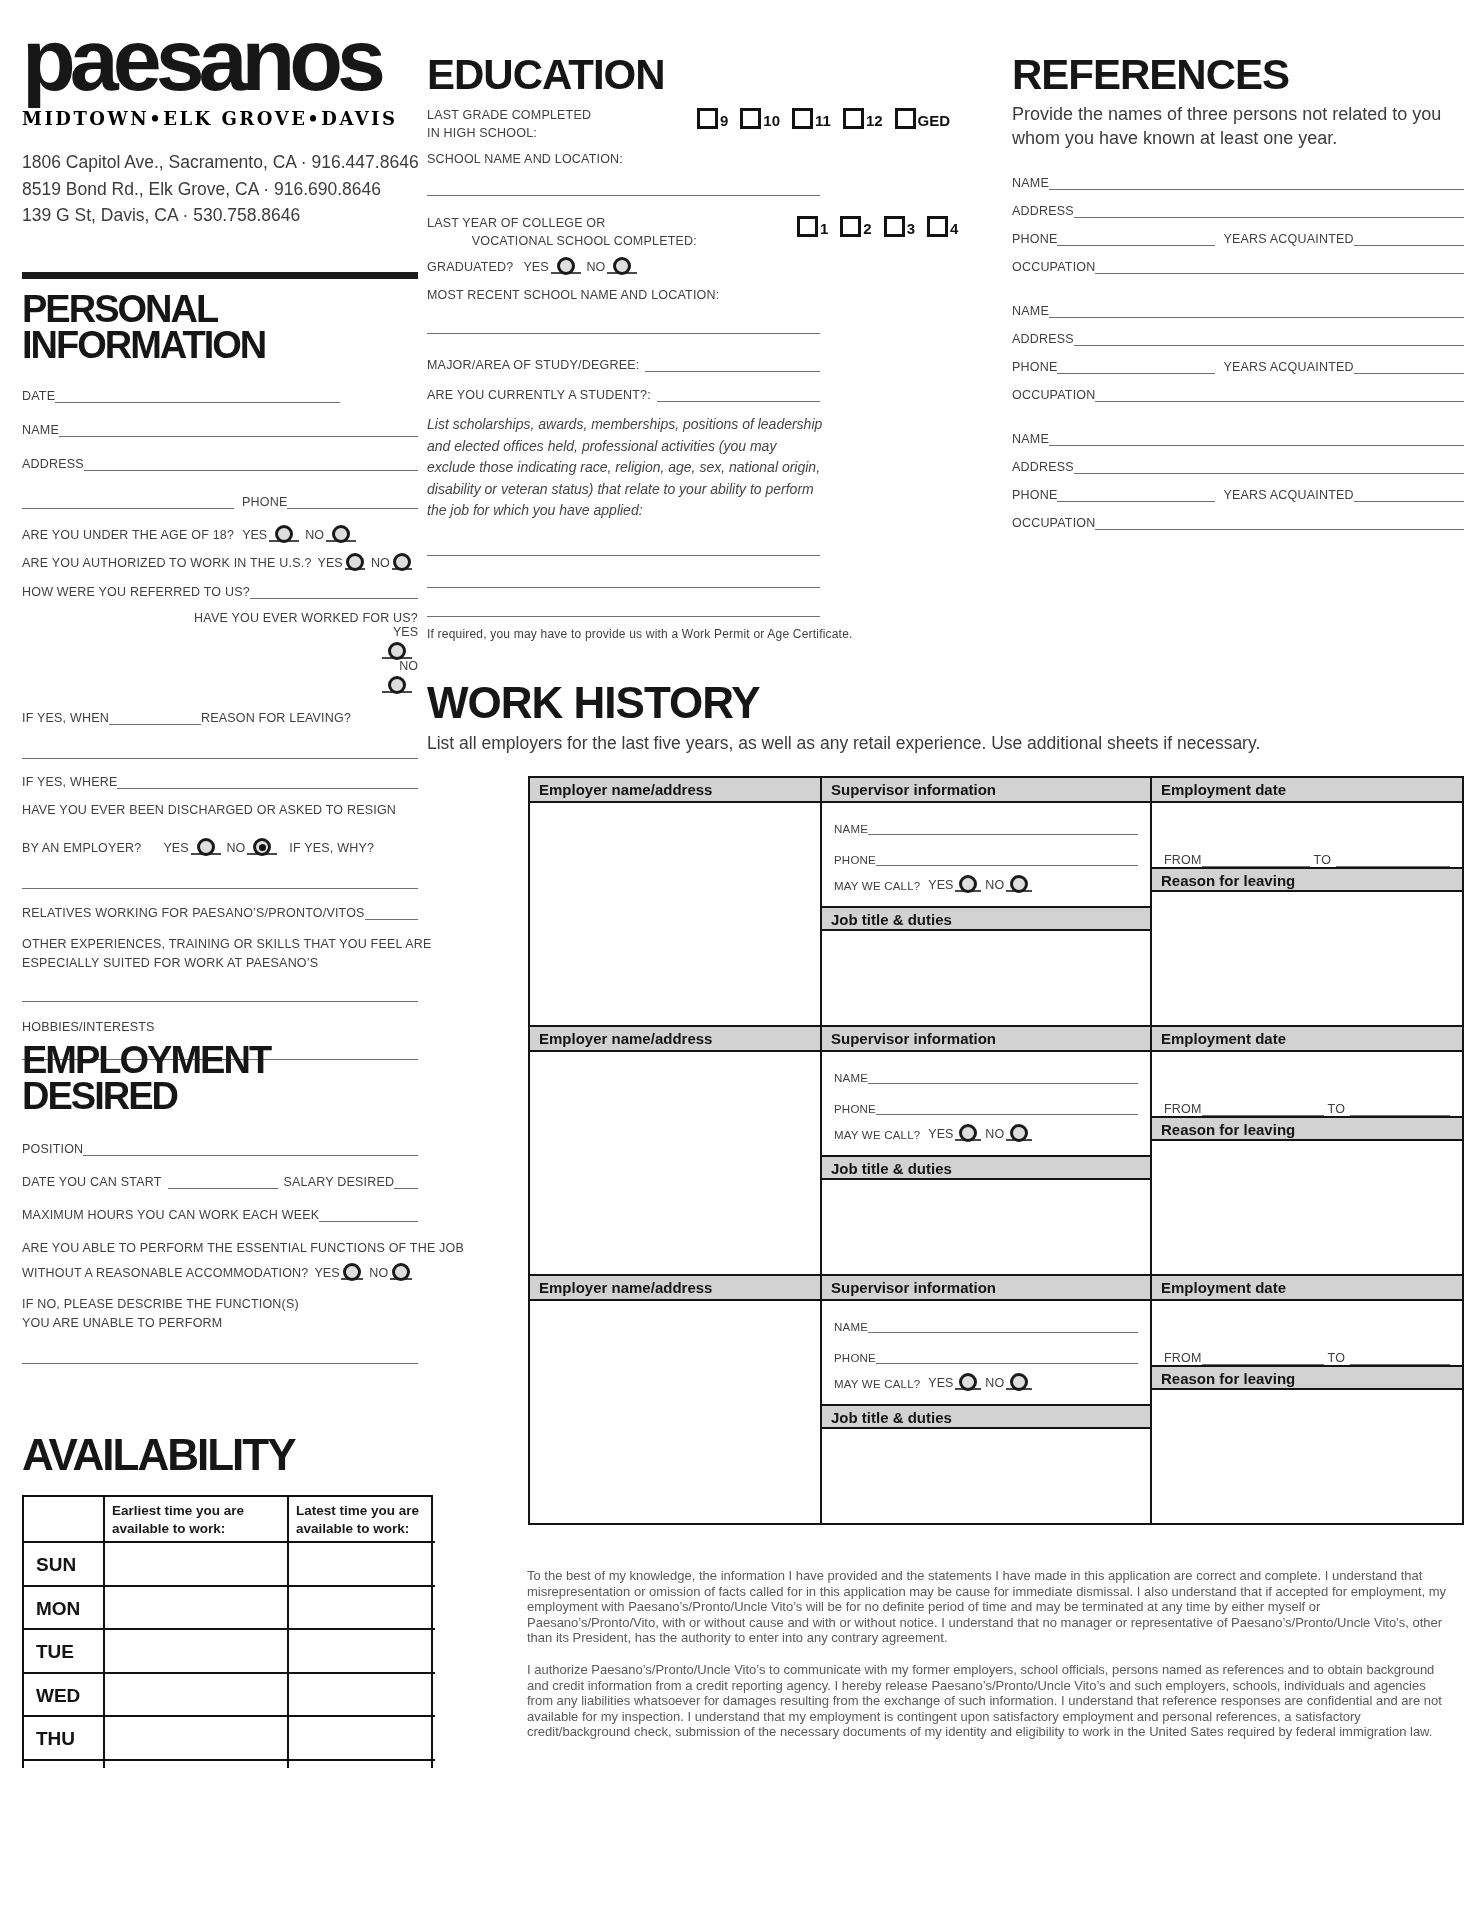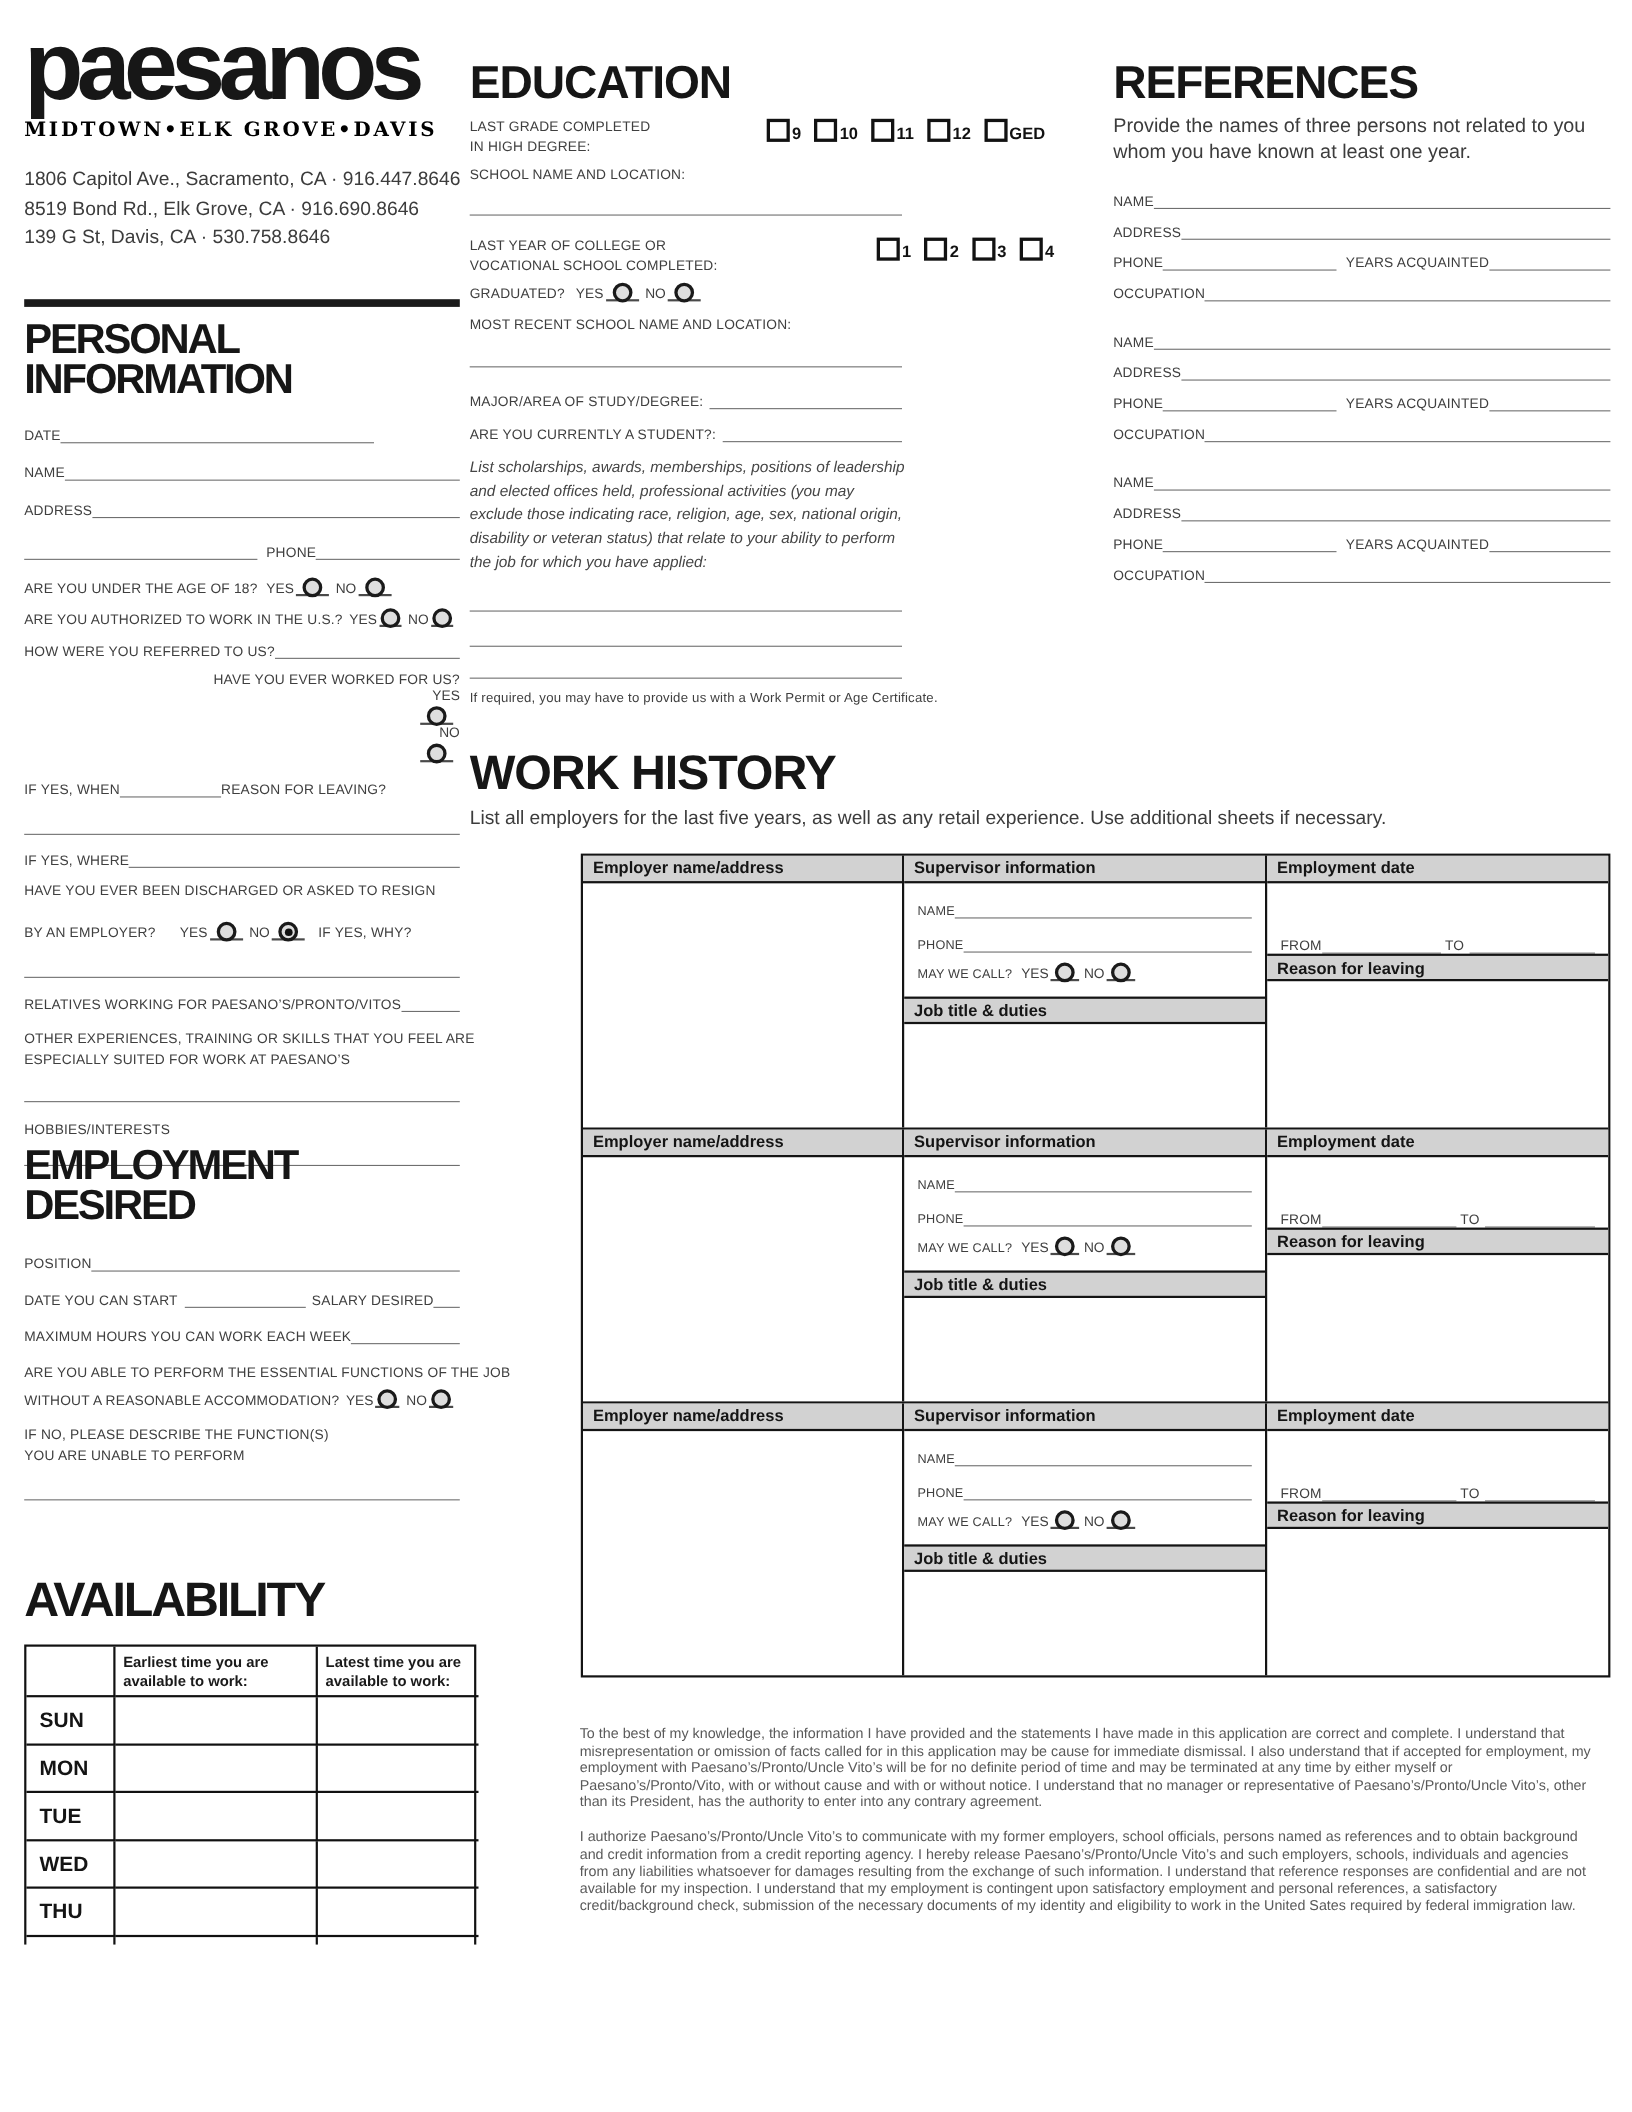--- a/index.html
+++ b/index.html
@@ -257,34 +257,34 @@
       <div class="av-d"></div>
     </div>
   </div>
 
   <div class="abs" style="left:427px;top:55px;width:560px;">
     <div class="h1" style="font-size:42px;letter-spacing:-1px;">EDUCATION</div>
 
     <div class="row" style="margin-top:14px;align-items:flex-start;width:545px;">
       <div style="width:186px;">
         <div class="lbl">LAST GRADE COMPLETED</div>
-        <div class="lbl" style="margin-top:4px;">IN HIGH DEGREE:</div>
+        <div class="lbl" style="margin-top:4px;">IN HIGH SCHOOL:</div>
       </div>
       <div style="margin-left:84px;white-space:nowrap;">
         <span class="cb"></span><span class="cbl">9</span><span class="cb"></span><span class="cbl">10</span><span class="cb"></span><span class="cbl">11</span><span class="cb"></span><span class="cbl">12</span><span class="cb"></span><span class="cbl">GED</span>
       </div>
     </div>
 
     <div class="lbl" style="margin-top:12px;">SCHOOL NAME AND LOCATION:</div>
     <div class="line-full" style="margin-top:28px;width:393px;"></div>
 
     <div class="row" style="margin-top:20px;align-items:flex-start;width:560px;">
       <div style="width:270px;">
         <div class="lbl">LAST YEAR OF COLLEGE OR</div>
-        <div class="lbl" style="margin-top:4px;">VOCATIONAL SCHOOL COMPLETED:</div>
+        <div class="lbl" style="margin-top:4px;text-align:right;">VOCATIONAL SCHOOL COMPLETED:</div>
       </div>
       <div style="margin-left:100px;white-space:nowrap;">
         <span class="cb"></span><span class="cbl">1</span><span class="cb"></span><span class="cbl">2</span><span class="cb"></span><span class="cbl">3</span><span class="cb"></span><span class="cbl">4</span>
       </div>
     </div>
 
     <div class="row" style="margin-top:6px;">
       <span class="lbl">GRADUATED?</span>
       <span class="yn" style="margin-left:10px;">YES</span>
       <span class="bub">

